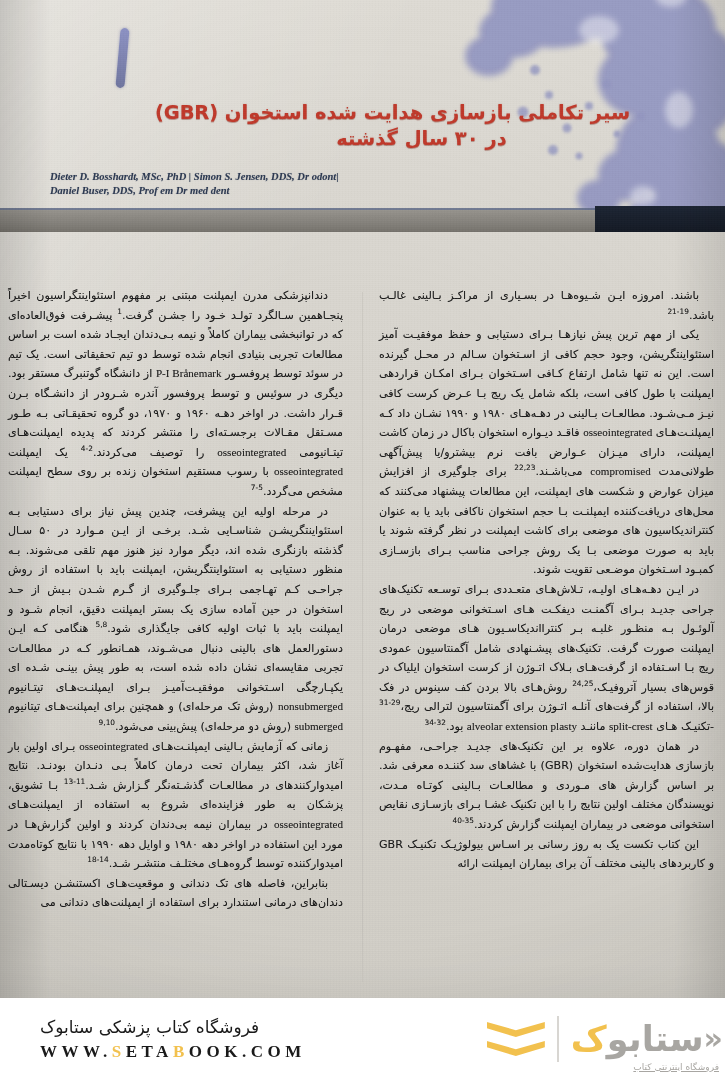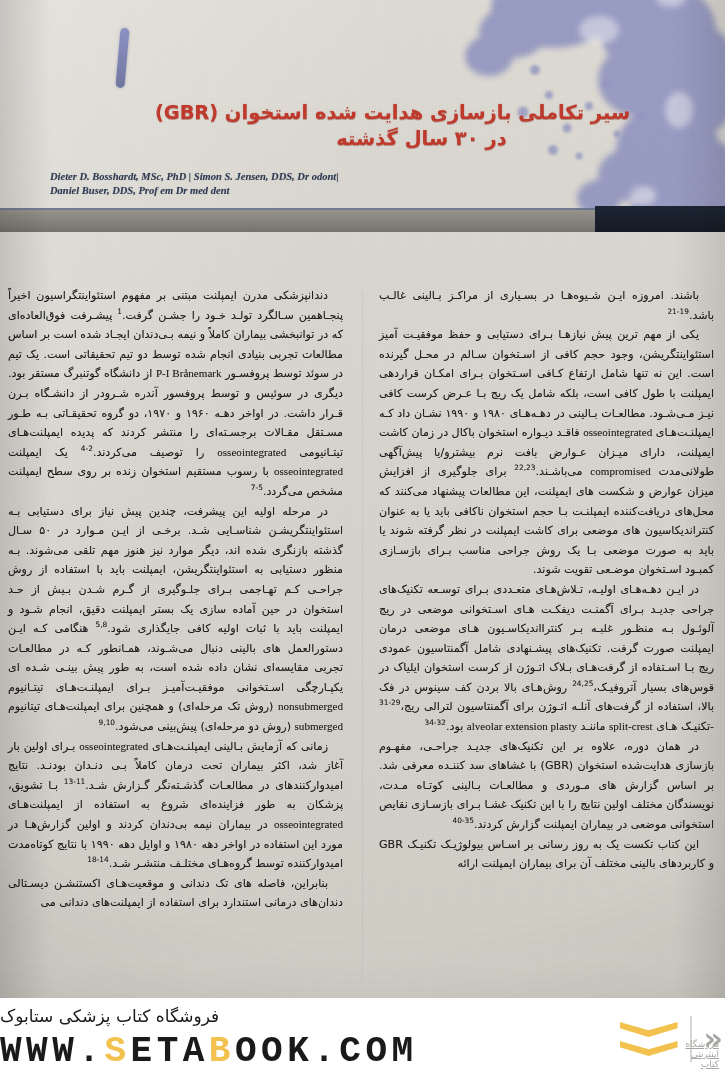--- a/index.html
+++ b/index.html
@@ -109,21 +109,21 @@
     position:absolute;left:0;top:930px;width:725px;height:75px;pointer-events:none;
     background:linear-gradient(180deg, rgba(216,213,206,0) 0%, rgba(214,211,204,.35) 45%, rgba(205,202,195,.8) 100%);
   }
 
   
   #footer{
     position:absolute;left:0;bottom:0;width:725px;height:82px;
     background:#ffffff;display:flex;align-items:center;
   }
   #footer-left{width:300px;height:82px;position:relative;display:flex;align-items:center;padding-left:42px;}
-  #footer-right{flex:1;height:82px;display:flex;flex-direction:column;align-items:flex-end;justify-content:center;padding-right:22px;}
+  #footer-right{flex:1;height:82px;display:flex;flex-direction:column;align-items:flex-end;justify-content:center;padding-right:22px;margin-left:40px;}
 
   
   #logo-wrap{position:relative;display:flex;align-items:center;direction:rtl;}
   #logo-word{
     font-family:"DejaVu Sans", sans-serif;font-size:35px;font-weight:bold;
     color:#a8a6a2;line-height:1;letter-spacing:-1px;
     display:flex;align-items:baseline;
   }
   #logo-word .gold{color:#f2c14e;}
   #logo-sub{
@@ -137,22 +137,22 @@
     width:58px;height:15px;
     background:#f2c14e;
     clip-path:polygon(0 0, 50% 55%, 100% 0, 100% 42%, 50% 100%, 0 42%);
   }
 
   #footer-fa{
     font-family:"DejaVu Sans", sans-serif;direction:rtl;
     font-size:17px;color:#1a1a1a;margin-bottom:5px;
   }
   #footer-url{
-    font-family:Liberation Mono, monospace;direction:ltr;
-    font-size:36px;font-weight:bold;color:#1a1a1a;letter-spacing:4.5px;
+    font-family:Liberation Serif, serif;direction:ltr;
+    font-size:17px;font-weight:bold;color:#1a1a1a;letter-spacing:4.5px;
     white-space:nowrap;
   }
   #footer-url .gold{color:#f2c14e;}
 </style>
 </head>
 <body>
 
 <div id="page">
 
   <div id="hero">
@@ -242,20 +242,23 @@
   <div id="text-fade"></div>
 
   <div id="grain"></div>
 </div>
 
 <div id="footer">
 
   <div id="footer-left">
     <div id="logo-wrap">
       <span id="logo-chev">«</span>
+      <span id="logo-word">
+        <span><span>ستابو</span><span class="gold">ک</span></span>
+      </span>
       <span id="logo-sub">فروشگاه اینترنتی کتاب</span>
     </div>
     <div id="logo-divider"></div>
     <div id="logo-mark">
       <span class="chev"></span>
       <span class="chev"></span>
     </div>
   </div>
 
   <div id="footer-right">

